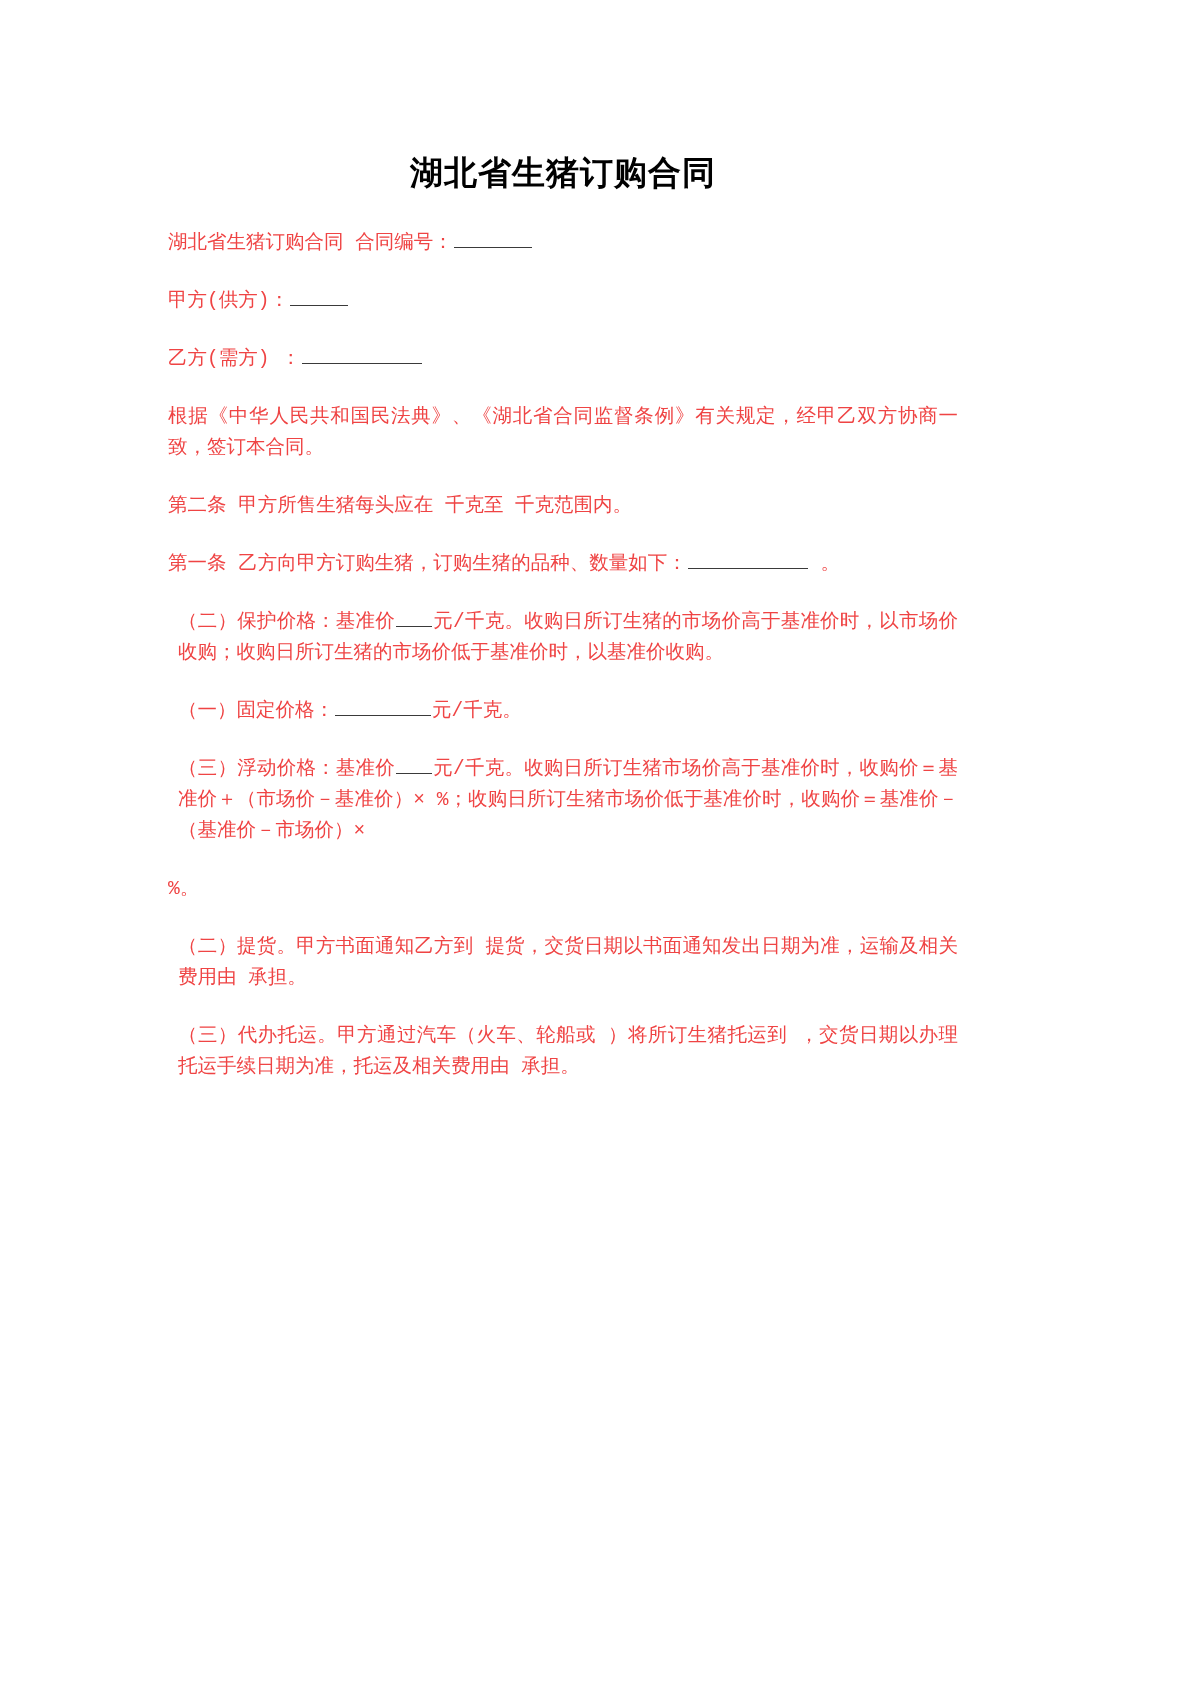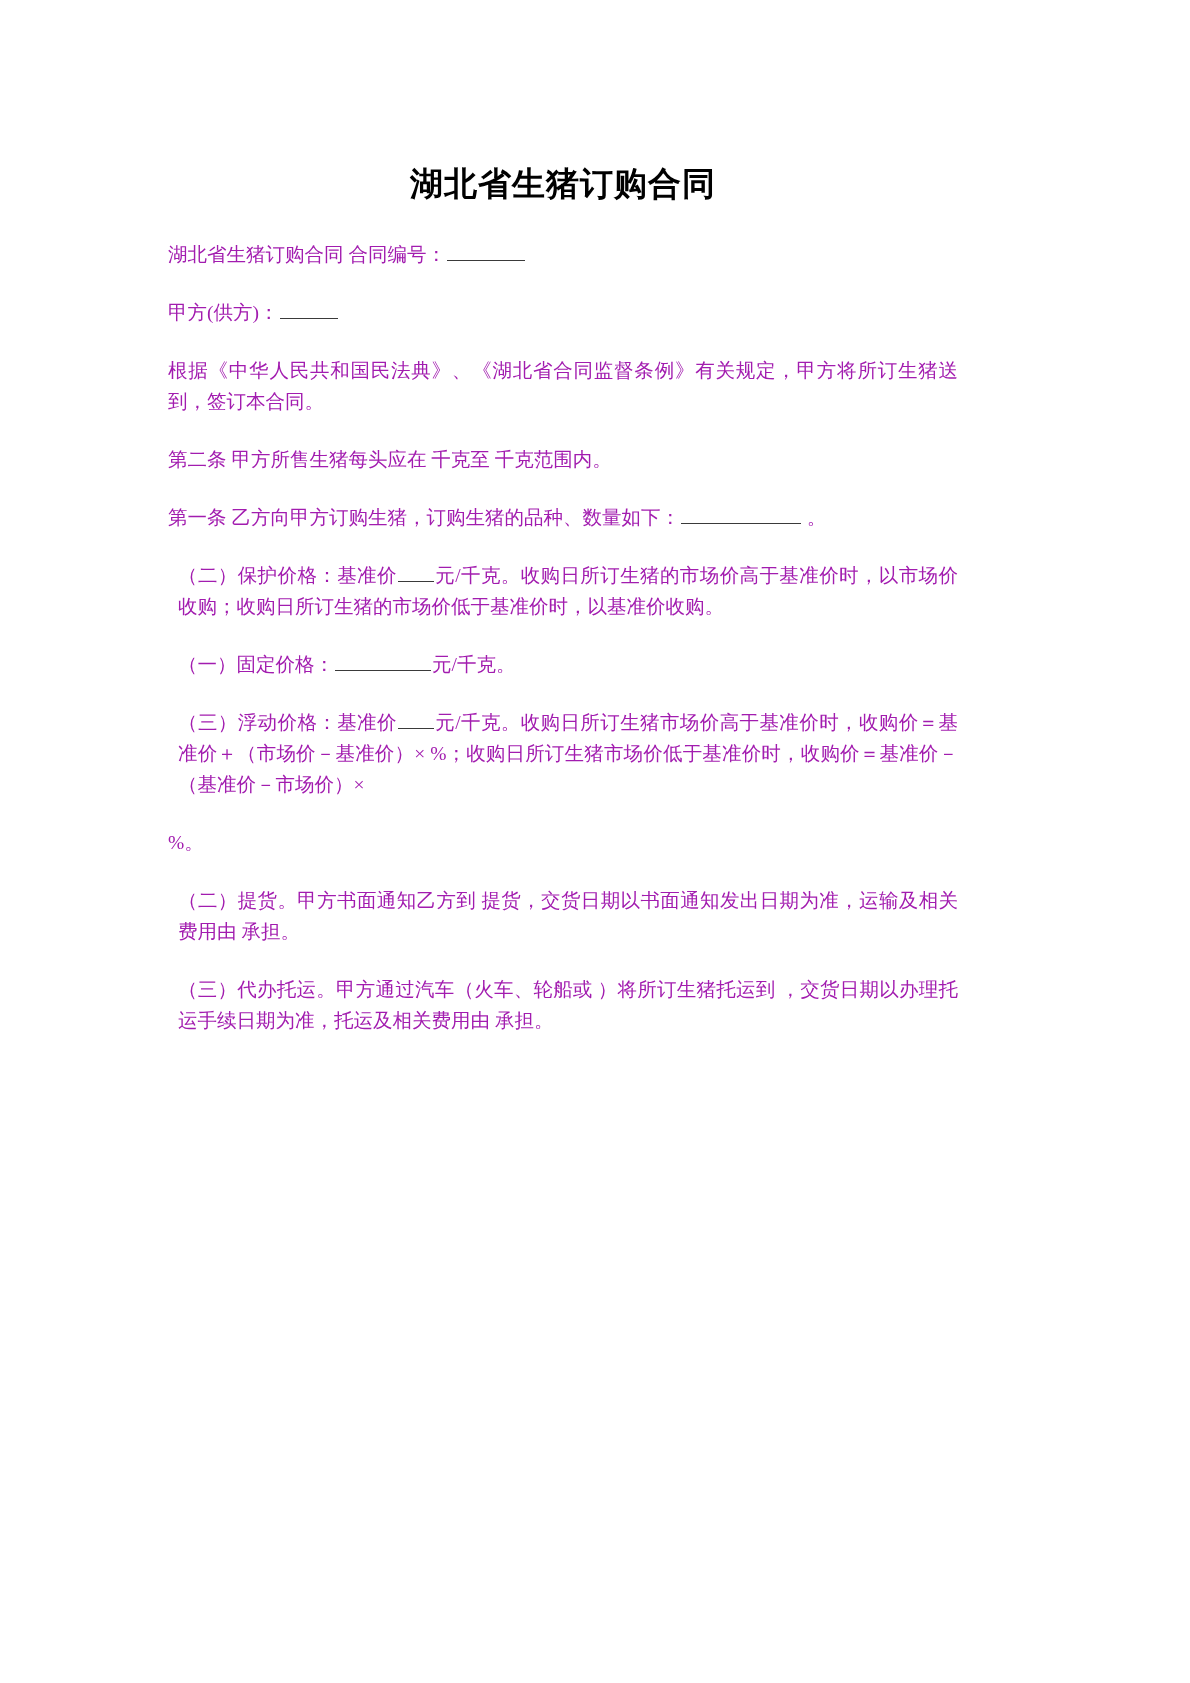--- a/index.html
+++ b/index.html
@@ -13,42 +13,43 @@
     height: 1683px;
     background: #ffffff;
     margin: 0 auto;
     overflow: hidden;
     font-family: "Liberation Serif", "DejaVu Serif", serif;
     color: #1a1a1a;
   }
   .content {
     position: absolute;
     left: 168px;
-    top: 15px;
+    top: 4px;
     width: 790px;
   }
   .doc-title {
     text-align: center;
     font-weight: bold;
     font-size: 33px;
     line-height: 44px;
     letter-spacing: 1px;
     margin: 0;
     padding-top: 147px;
     color: #000000;
   }
   .para {
     font-size: 19.5px;
     line-height: 31px;
     margin: 0;
     padding-top: 27px;
     text-align: justify;
     text-justify: inter-ideograph;
-    color: #a21caf;
+    color: #ef4444;
     word-break: break-all;
+    font-family: Liberation Mono, monospace;
   }
   .para.first-after-title {
     padding-top: 33px;
   }
   .para.indent {
     text-indent: 0;
     padding-left: 10px;
   }
   .blank {
     display: inline-block;
@@ -74,22 +75,25 @@
     <h1 class="doc-title">湖北省生猪订购合同</h1>
 
     <p class="para first-after-title">
       <span>湖北省生猪订购合同  合同编号：</span><span class="blank b-md"></span>
     </p>
 
     <p class="para">
       <span>甲方(供方)：</span><span class="blank b-sm"></span>
     </p>
 
+    <p class="para">
+      <span>乙方(需方) ：</span><span class="blank b-xl"></span>
+    </p>
 
-    <p class="para">根据《中华人民共和国民法典》、《湖北省合同监督条例》有关规定，甲方将所订生猪送到，签订本合同。</p>
+    <p class="para">根据《中华人民共和国民法典》、《湖北省合同监督条例》有关规定，经甲乙双方协商一致，签订本合同。</p>
 
     <p class="para">第二条  甲方所售生猪每头应在 千克至 千克范围内。</p>
 
     <p class="para">
       <span>第一条  乙方向甲方订购生猪，订购生猪的品种、数量如下：</span><span class="blank b-xl"></span><span> 。</span>
     </p>
 
 
 
     <p class="para indent">

